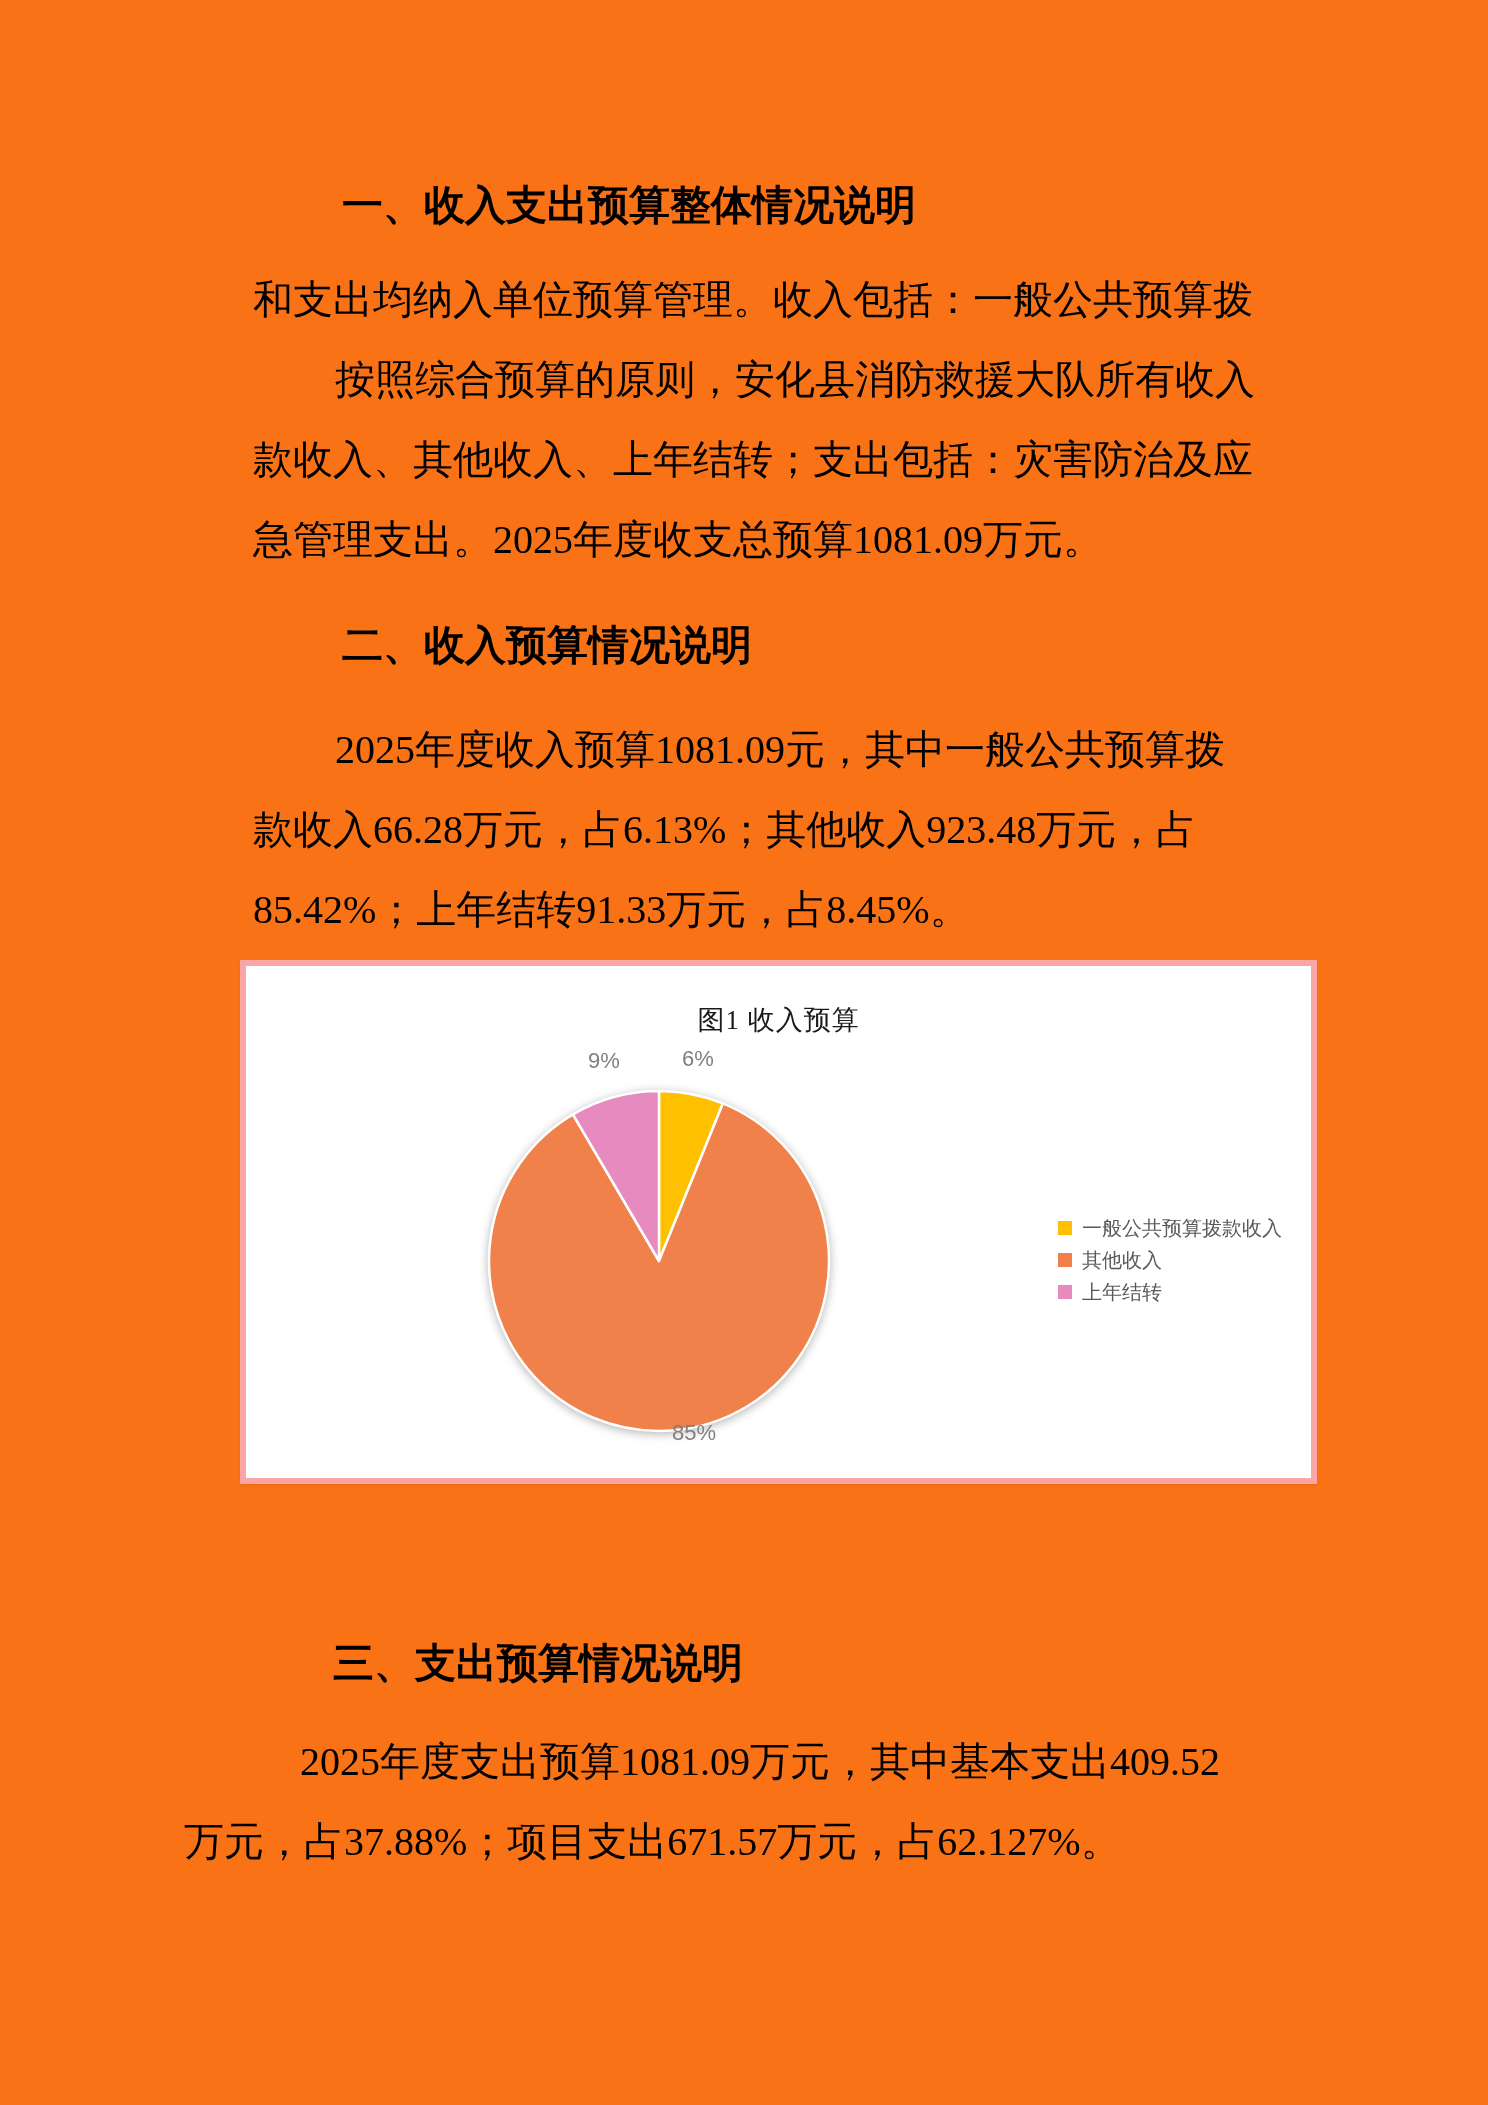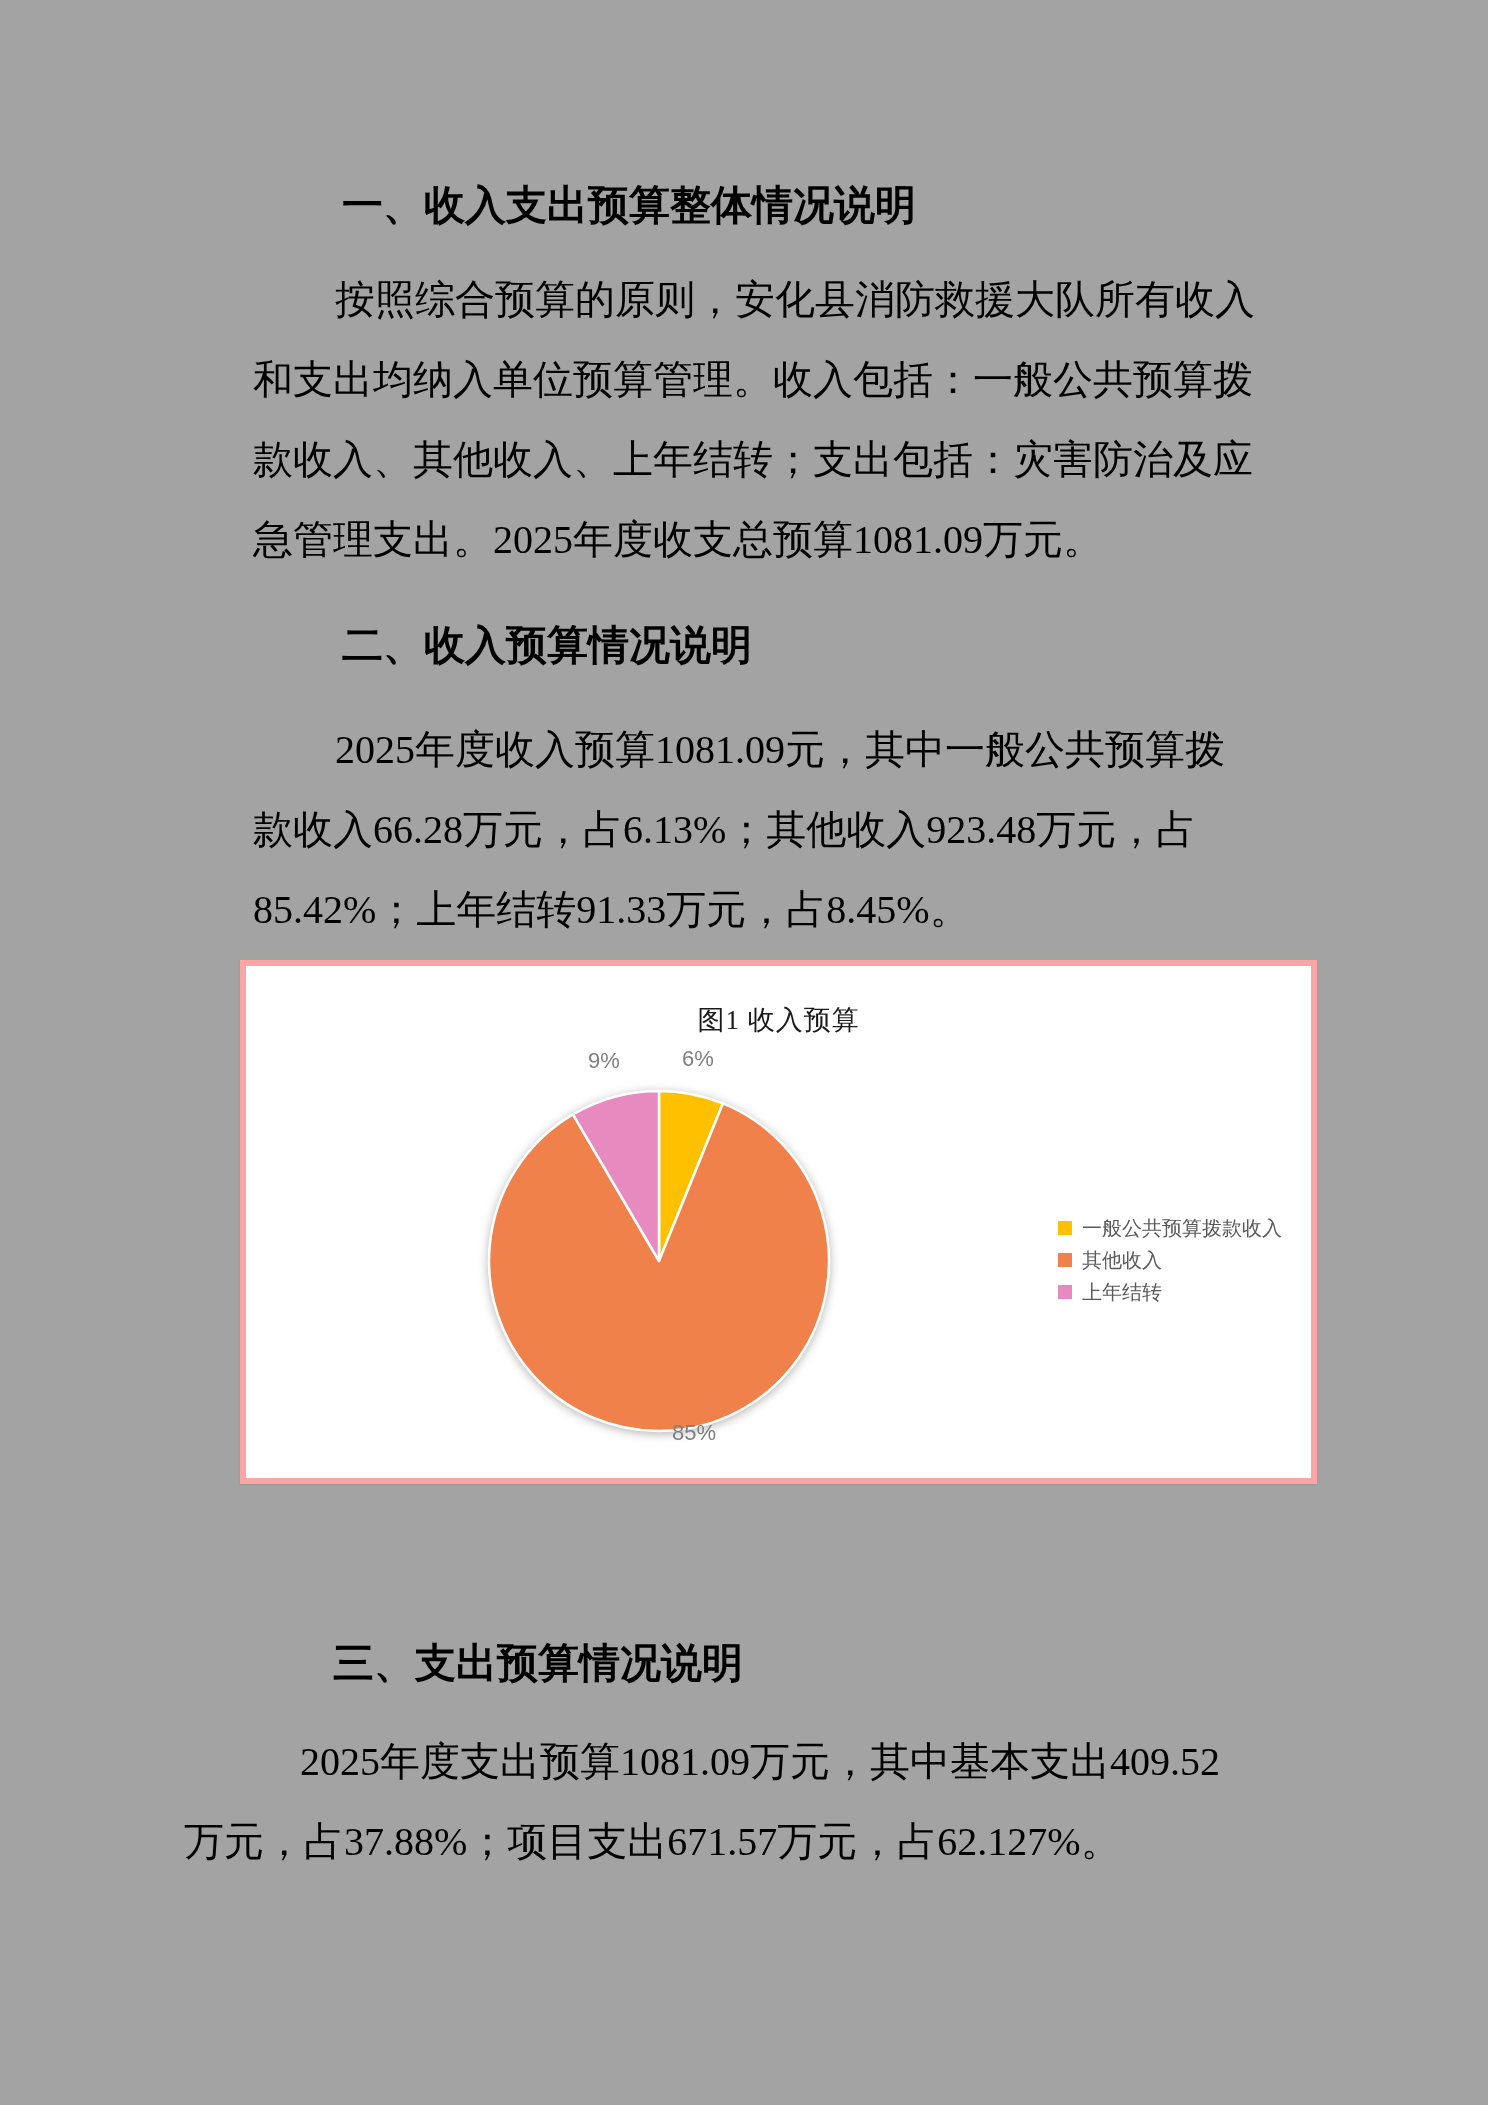--- a/index.html
+++ b/index.html
@@ -1,20 +1,20 @@
 <!DOCTYPE html>
 <html><head>
 <meta charset="utf-8">
 <style>
   html,body { margin:0; padding:0; background:#888; }
   .page {
     position:relative;
     width:1488px; height:2105px;
     margin:0 auto;
-    background:#a3a3a3;
+    background:#f97316;
     font-family:"Liberation Serif","DejaVu Serif",serif;
     color:#000;
     overflow:hidden;
   }
   .heading {
     position:absolute;
     font-family:"Liberation Sans","DejaVu Sans",sans-serif;
     font-weight:700;
     font-size:41px;
     line-height:46px;
@@ -105,22 +105,22 @@
   }
 </style>
 </head>
 <body>
 
 <div class="page">
 
   <h2 class="heading h1">一、收入支出预算整体情况说明</h2>
 
   <div class="para p1">
+    <div class="line">和支出均纳入单位预算管理。收入包括：一般公共预算拨</div>
     <div class="line indent-2">按照综合预算的原则，安化县消防救援大队所有收入</div>
-    <div class="line">和支出均纳入单位预算管理。收入包括：一般公共预算拨</div>
     <div class="line">款收入、其他收入、上年结转；支出包括：灾害防治及应</div>
     <div class="line">急管理支出。2025年度收支总预算1081.09万元。</div>
   </div>
 
   <h2 class="heading h2">二、收入预算情况说明</h2>
 
   <div class="para p2">
     <div class="line indent-2">2025年度收入预算1081.09元，其中一般公共预算拨</div>
     <div class="line">款收入66.28万元，占6.13%；其他收入923.48万元，占</div>
     <div class="line">85.42%；上年结转91.33万元，占8.45%。</div>

